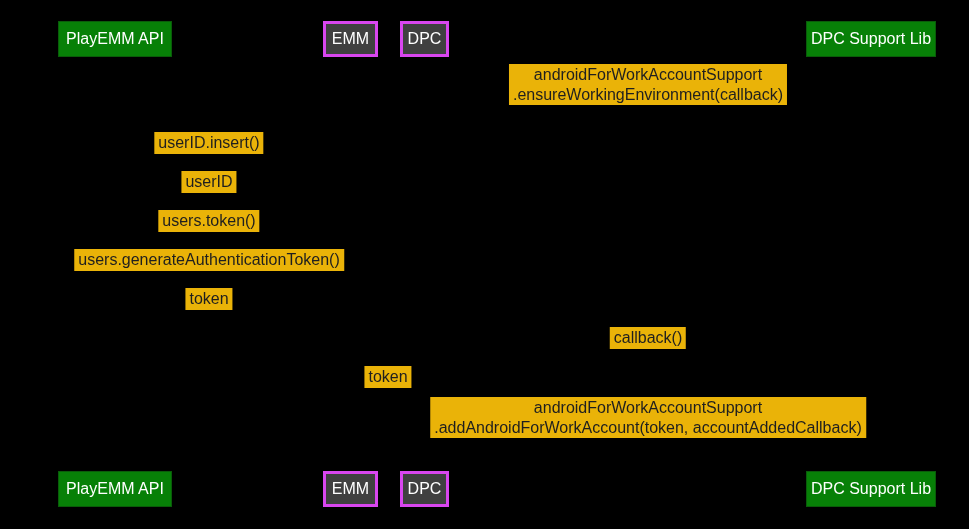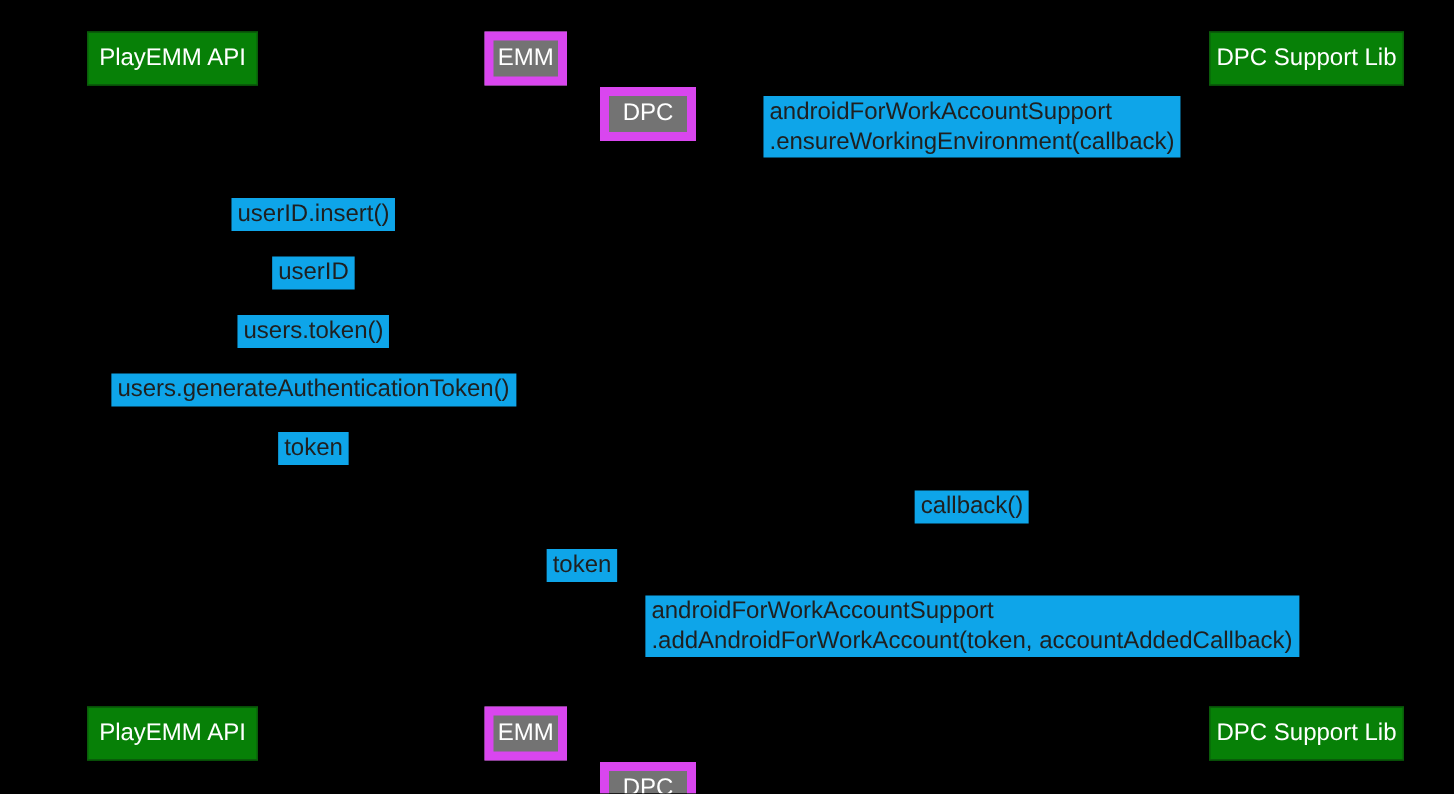--- a/index.html
+++ b/index.html
@@ -24,39 +24,40 @@
     justify-content: center;
     color: #fff;
     font-size: 16px;
     white-space: nowrap;
   }
   .actor.green {
     background: #078007;
     border: 1px solid #0a5c0a;
   }
   .actor.blue {
-    background: #737373;
-    border: 6px solid #d946ef;
+    background: #404040;
+    border: 3px solid #d946ef;
   }
   .row-top .actor { top: 21px; }
   .row-bottom .actor { top: 471px; }
 
   .a-playemm { left: 11px;  width: 114px; margin-left: 47px; }
   .a-emm     { left: 323px; width: 55px; }
-  .a-dpc     { left: 400px; width: 64px; margin-top: 37px; }
+  .a-dpc     { left: 400px; width: 49px; }
   .a-dpcsl   { left: 806px; width: 130px; text-align: right; }
 
   .msg {
     position: absolute;
     transform: translateX(-50%);
-    background: #0ea5e9;
+    background: #eab308;
     color: #1f1f1f;
     font-size: 16px;
     line-height: 19.5px;
     padding: 1px 4px;
+    text-align: center;
     white-space: nowrap;
   }
   .msg div { white-space: nowrap; }
 </style>
 </head>
 <body>
 
 <div class="stage">
 
   <div class="row-top">

